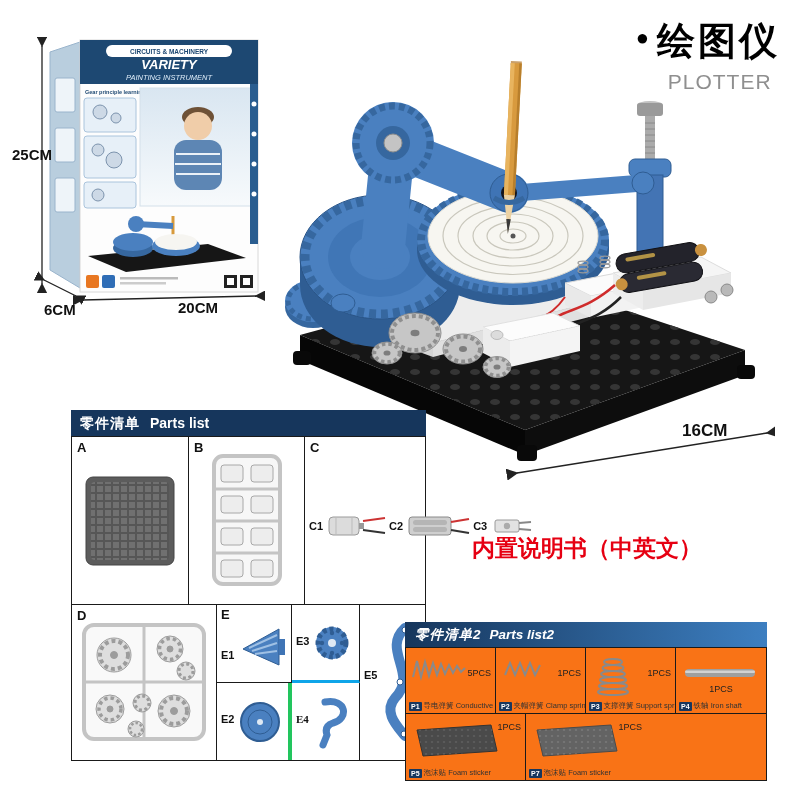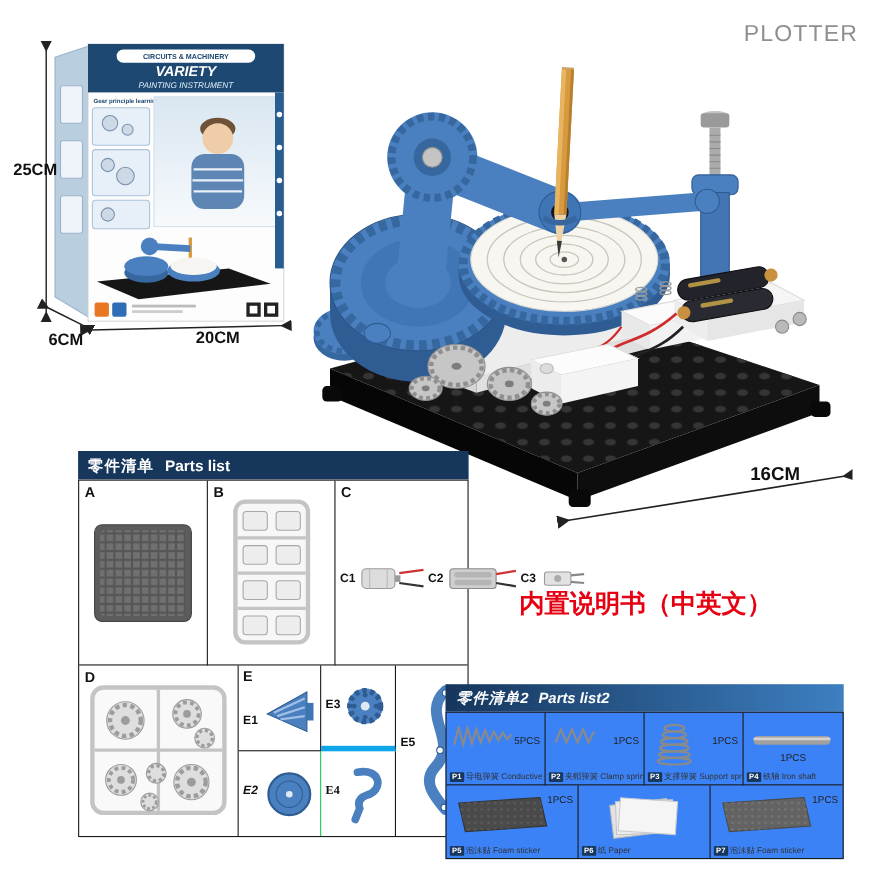--- a/index.html
+++ b/index.html
@@ -36,52 +36,55 @@
   .cB{left:117px;top:0;width:116px;height:168px;border-right:1px solid #1a1a1a;border-bottom:1px solid #1a1a1a;}
   .cC{left:233px;top:0;width:120px;height:168px;border-bottom:1px solid #1a1a1a;}
   .cD{left:0;top:168px;width:145px;height:155px;border-right:1px solid #1a1a1a;}
   .cE{left:145px;top:168px;width:208px;height:155px;}
   .center{display:flex;align-items:center;justify-content:center;height:100%;}
   .cC .rows{display:flex;flex-direction:row;justify-content:space-around;height:100%;padding:14px 4px 4px 4px;box-sizing:border-box;}
   .crow{display:flex;align-items:center;gap:4px;}
   .sub{font-size:11px;font-weight:bold;}
   .ecell{position:absolute;box-sizing:border-box;}
   .e1{left:0;top:0;width:75px;height:78px;border-right:1px solid #1a1a1a;border-bottom:1px solid #1a1a1a;}
-  .e2{left:0;top:78px;width:75px;height:77px;border-right:1px solid #22c55e;font-style:italic;}
-  .e3{left:75px;top:0;width:68px;height:78px;border-right:1px solid #1a1a1a;border-bottom:5px solid #0ea5e9;}
+  .e2{left:0;top:78px;width:75px;height:77px;border-right:4px solid #22c55e;}
+  .e3{left:75px;top:0;width:68px;height:78px;border-right:1px solid #1a1a1a;border-bottom:3px solid #0ea5e9;}
   .e4{left:75px;top:78px;width:68px;height:77px;border-right:1px solid #1a1a1a;font-family:Liberation Serif, serif;}
   .e5{left:143px;top:0;width:65px;height:155px;}
   .ecell .sub{position:absolute;left:4px;top:30px;}
   .e1 .sub{top:44px;}
   .e5 .sub{top:64px;}
   .eletter{position:absolute;top:2px;left:4px;font-size:13px;font-weight:bold;}
   .eicon{position:absolute;right:4px;top:50%;transform:translateY(-50%);}
 
   
   .table2{position:absolute;left:405px;top:622px;width:362px;}
   .t2hdr{height:25px;background:linear-gradient(90deg,#16365c,#3d7fc1);color:#fff;
          font-size:13.5px;font-weight:bold;line-height:25px;padding-left:10px;letter-spacing:1px;font-style:italic;}
   .t2hdr .en{margin-left:8px;letter-spacing:0;}
-  .t2body{border:1px solid #1a1a1a;background:#3b82f6;width:360px;}
+  .t2body{border:1px solid #1a1a1a;background:#f97316;width:360px;}
   .t2row{display:flex;}
   .p2cell{position:relative;box-sizing:border-box;height:66px;border-right:1px solid #1a1a1a;overflow:hidden;}
   .t2row1 .p2cell{width:90px;border-bottom:1px solid #1a1a1a;}
   .t2row2 .p2cell{width:120px;}
   .p2cell:last-child{border-right:none;}
   .p2icon{position:absolute;left:5px;top:7px;}
   .p2qty{position:absolute;right:4px;top:20px;font-size:9px;color:#222;}
   .p2qty.q-under{top:36px;left:50%;right:auto;transform:translateX(-50%);}
   .p2label{position:absolute;left:3px;bottom:2px;display:flex;align-items:center;gap:2px;white-space:nowrap;}
   .p2code{background:#17375e;color:#fff;font-size:7px;padding:1px 2px;border-radius:1px;font-weight:bold;}
   .p2name{font-size:7.5px;color:#333;}
 </style>
 </head>
 <body>
 
 <div class="title-block">
+  <div class="title-line">
+    <span class="title-bullet">●</span><span class="title-cn">绘图仪</span>
+  </div>
   <div class="title-en">PLOTTER</div>
 </div>
 
 <svg class="abs" style="left:28px;top:18px;" width="250" height="300" viewBox="0 0 250 300">
   <defs>
     <marker id="arrB" markerWidth="8" markerHeight="8" refX="1" refY="4" orient="auto-start-reverse">
       <path d="M8,0 L0,4 L8,8 Z" fill="#222"></path>
     </marker>
     <linearGradient id="photoGrad" x1="0" y1="0" x2="0" y2="1">
       <stop offset="0" stop-color="#d9e6f1"></stop>
@@ -565,32 +568,20 @@
           <polygon points="6,9 80,4 86,30 12,35" fill="#4a4a4a" stroke="#333"></polygon>
           <polygon points="6,9 80,4 86,30 12,35" fill="url(#foamDots1)"></polygon>
         </svg>
         <span class="p2qty" style="top:8px;">1PCS</span>
         <div class="p2label">
           <span class="p2code">P5</span>
           <span class="p2name"><span>泡沫贴</span> <span>Foam sticker</span></span>
         </div>
       </div>
 
-      <div class="p2cell">
-        <svg class="p2icon" style="left:22px;" width="76" height="44" viewBox="0 0 76 44">
-          <rect x="8" y="8" width="52" height="30" fill="#e3e3e3" stroke="#bdbdbd" transform="rotate(-7 34 23)"></rect>
-          <rect x="12" y="7" width="52" height="30" fill="#ececec" stroke="#c5c5c5" transform="rotate(-2 38 22)"></rect>
-          <rect x="15" y="6" width="52" height="30" fill="#f5f5f5" stroke="#cccccc" transform="rotate(4 41 21)"></rect>
-        </svg>
-        <span class="p2qty"></span>
-        <div class="p2label">
-          <span class="p2code">P6</span>
-          <span class="p2name"><span>纸</span> <span>Paper</span></span>
-        </div>
-      </div>
 
       <div class="p2cell">
         <svg class="p2icon" width="88" height="40" viewBox="0 0 88 40">
           <defs>
             <pattern id="foamDots2" width="6" height="6" patternUnits="userSpaceOnUse">
               <circle cx="3" cy="3" r="1.1" fill="#787878"></circle>
             </pattern>
           </defs>
           <polygon points="6,9 80,4 86,30 12,35" fill="#636363" stroke="#4a4a4a"></polygon>
           <polygon points="6,9 80,4 86,30 12,35" fill="url(#foamDots2)"></polygon>

